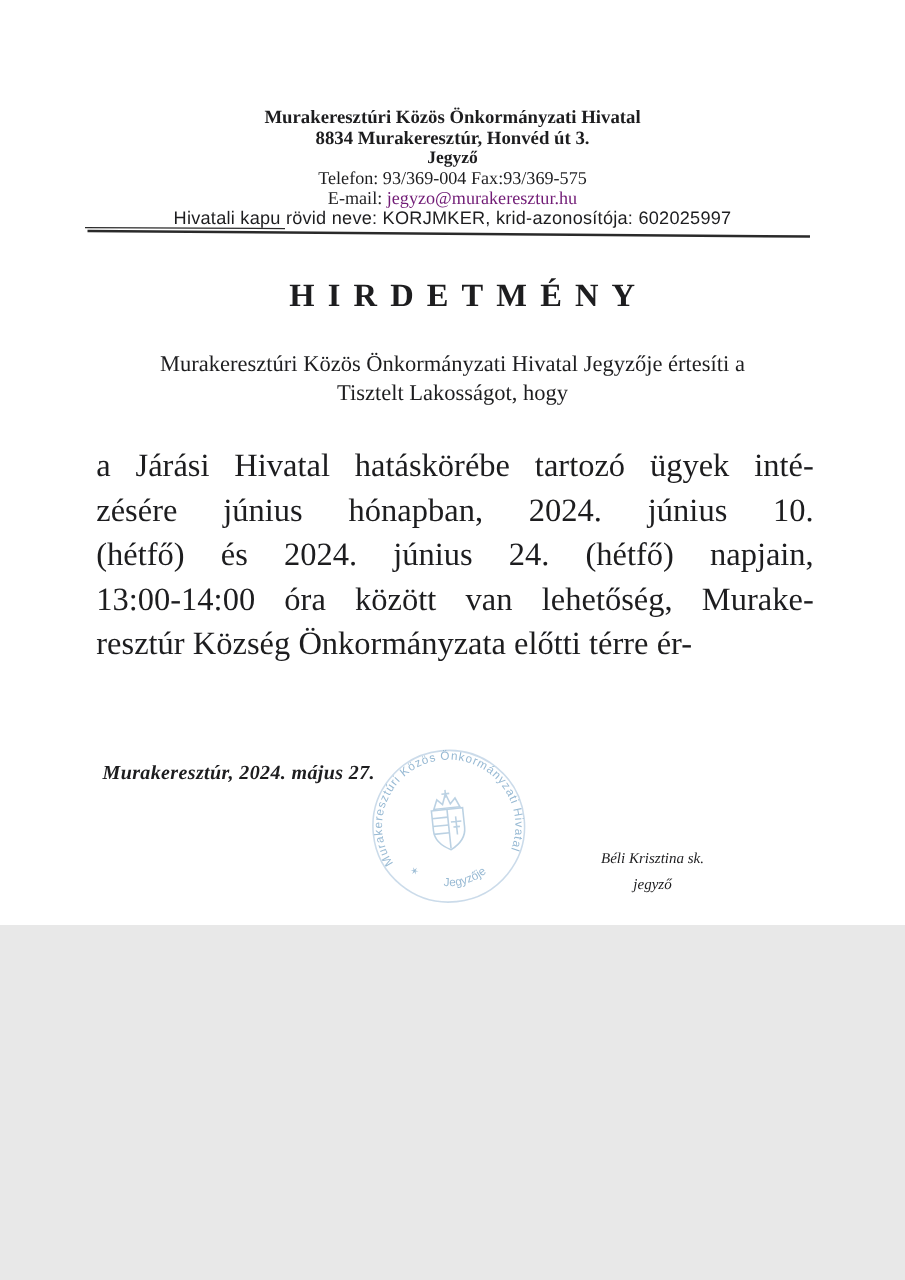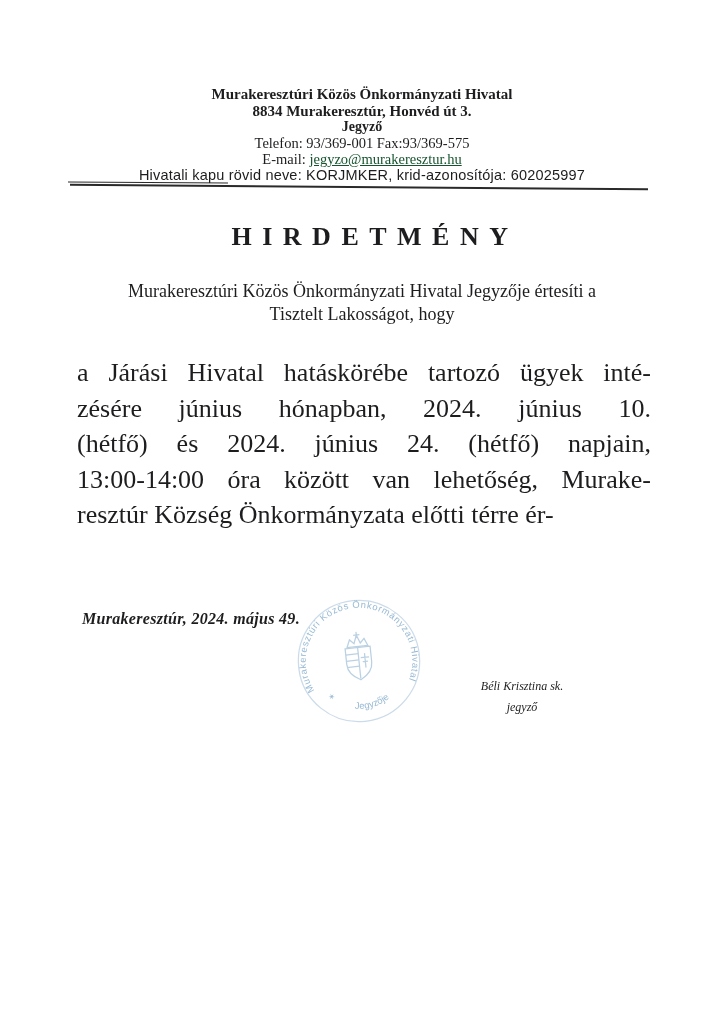--- a/index.html
+++ b/index.html
@@ -1,35 +1,35 @@
 <!DOCTYPE html>
 <html><head>
 <meta charset="utf-8">
 <style>
   html,body{margin:0;padding:0;background:#e8e8e8;}
   .page{
     position:relative;
-    width:724px;height:1024px;
+    width:724px;height:740px;
     margin:0 auto;
     background:#ffffff;
     color:#1d1d1f;
     font-family:"Liberation Serif","DejaVu Serif",serif;
     overflow:hidden;
     box-shadow:0 0 6px rgba(0,0,0,.25);
   }
   
   .letterhead{
     position:absolute;top:86px;left:0;width:100%;
     text-align:center;
   }
   .lh-bold{font-weight:bold;font-size:15px;line-height:16.5px;}
   .lh-role{font-weight:bold;font-size:14px;line-height:16px;}
   .lh-plain{font-size:14.5px;line-height:16px;}
   .lh-email a, .lh-email .email{
-    text-decoration:underline;color:#14532d;
+    color:#701a75;
   }
   .lh-sans{
     font-family:"Liberation Sans","DejaVu Sans",sans-serif;
     font-size:14.5px;line-height:17px;letter-spacing:.2px;
   }
   .lh-rule{
     position:absolute;top:186px;left:70px;width:578px;height:0;
     border-top:2px solid #2a2a2a;
     transform:rotate(0.45deg);
   }
@@ -83,21 +83,21 @@
 </style>
 </head>
 <body>
 
 <div class="page">
 
   <div class="letterhead">
     <div class="lh-bold">Murakeresztúri Közös Önkormányzati Hivatal</div>
     <div class="lh-bold">8834 Murakeresztúr, Honvéd út 3.</div>
     <div class="lh-role">Jegyző</div>
-    <div class="lh-plain">Telefon: 93/369-001 Fax:93/369-575</div>
+    <div class="lh-plain">Telefon: 93/369-004 Fax:93/369-575</div>
     <div class="lh-plain lh-email"><span>E-mail: </span><span class="email">jegyzo@murakeresztur.hu</span></div>
     <div class="lh-sans">Hivatali kapu rövid neve: KORJMKER, krid-azonosítója: 602025997</div>
   </div>
   <div class="lh-rule-left"></div>
   <div class="lh-rule"></div>
 
   <div class="doc-title">HIRDETMÉNY</div>
 
   <div class="intro">
     <div>Murakeresztúri Közös Önkormányzati Hivatal Jegyzője értesíti a</div>
@@ -105,21 +105,21 @@
   </div>
 
   <div class="body-par">
     <div class="body-line">a Járási Hivatal hatáskörébe tartozó ügyek inté-</div>
     <div class="body-line">zésére június hónapban, 2024. június 10.</div>
     <div class="body-line">(hétfő) és 2024. június 24. (hétfő) napjain,</div>
     <div class="body-line">13:00-14:00 óra között van lehetőség, Murake-</div>
     <div class="body-line">resztúr Község Önkormányzata előtti térre ér-</div>
   </div>
 
-  <div class="date-line">Murakeresztúr, 2024. május 49.</div>
+  <div class="date-line">Murakeresztúr, 2024. május 27.</div>
 
   <svg class="stamp" viewBox="0 0 132 132" xmlns="http://www.w3.org/2000/svg">
     <defs>
       <path id="st-arc-top" d="M 21.8,91.5 A 51,51 0 1 1 110.2,91.5" fill="none"></path>
       <path id="st-arc-bot" d="M 22.8,81.7 A 46,46 0 0 0 109.2,81.7" fill="none"></path>
     </defs>
     <circle cx="66" cy="66" r="58" fill="none" stroke="#8fb3d1" stroke-width="1.2" opacity="0.55"></circle>
     <text font-size="9" letter-spacing="0.4" opacity="0.95">
       <textPath href="#st-arc-top" startOffset="2" textLength="208">Murakeresztúri Közös Önkormányzati Hivatal</textPath>
     </text>

